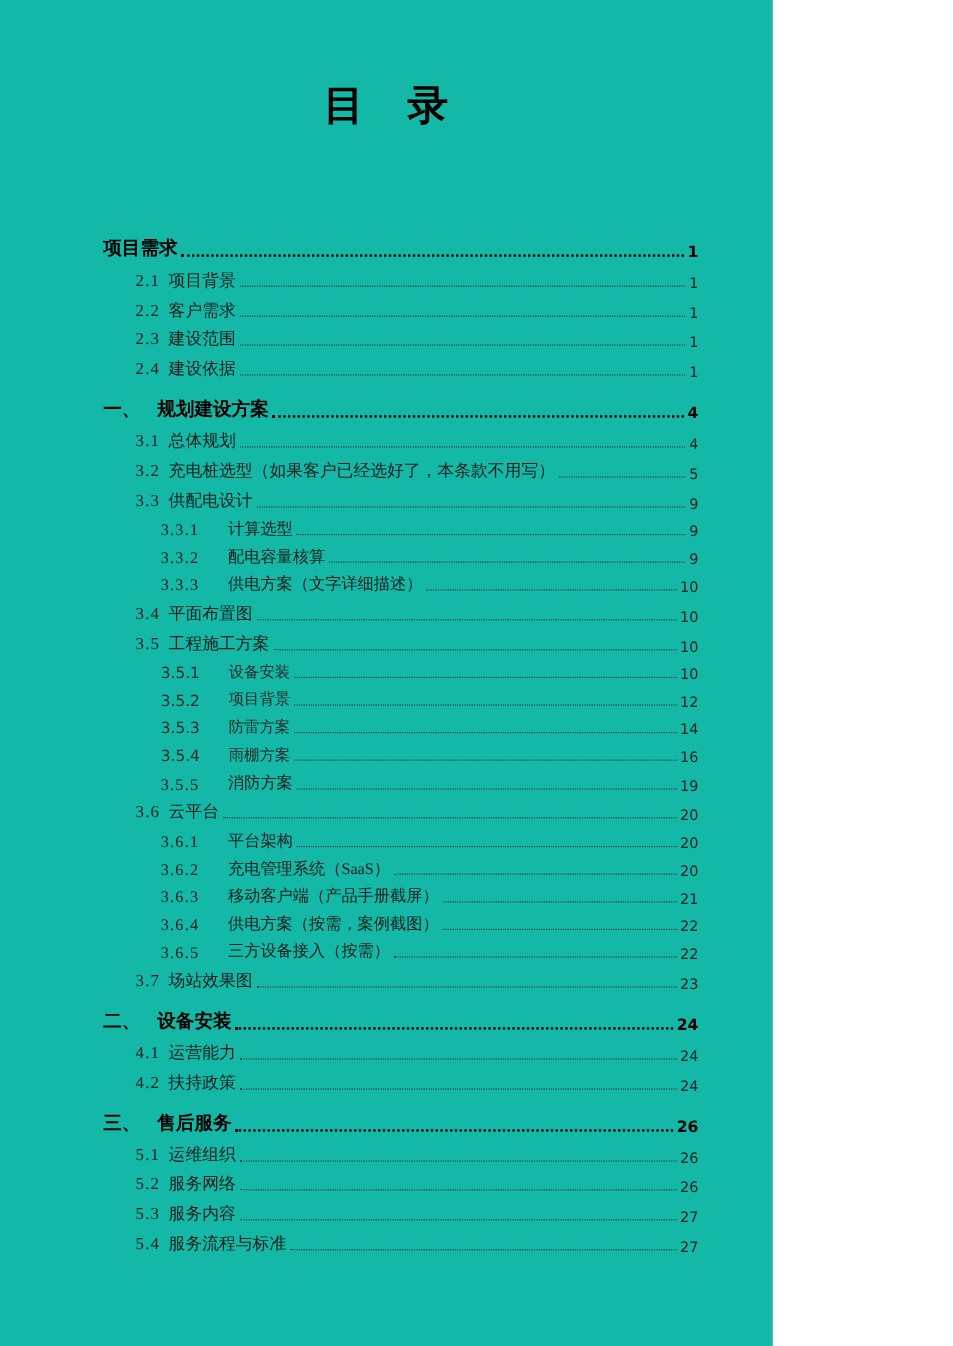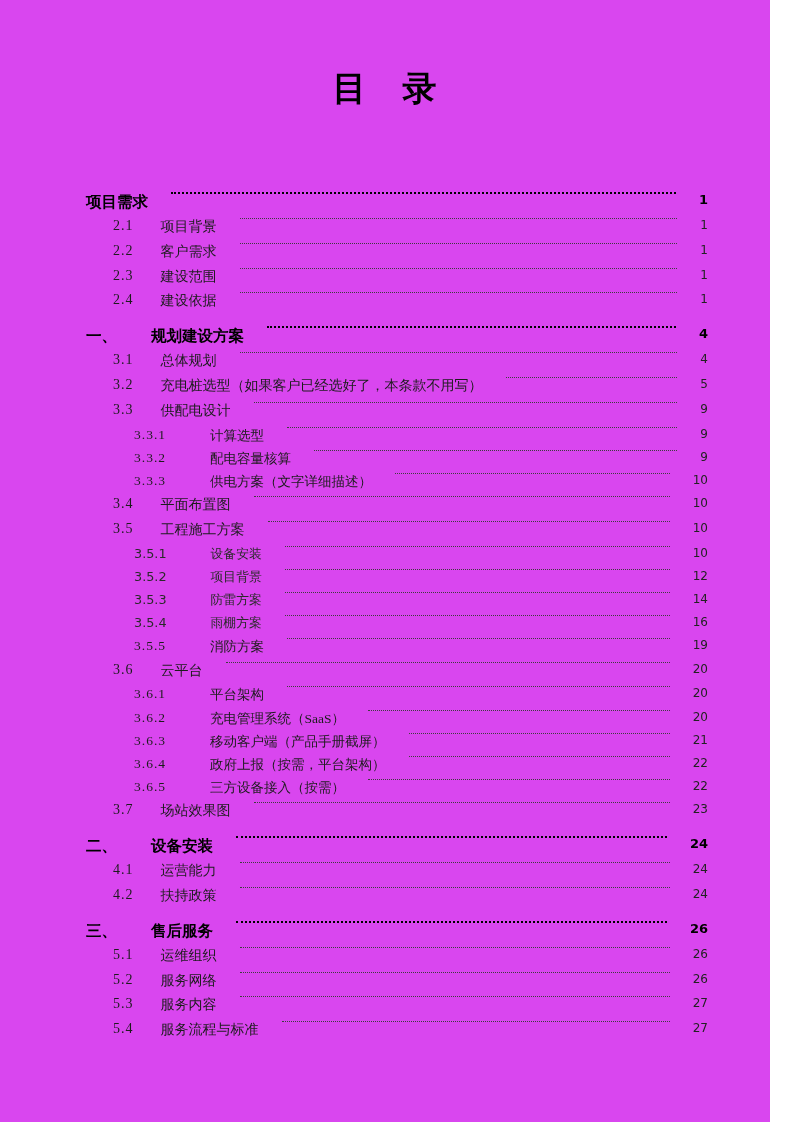--- a/index.html
+++ b/index.html
@@ -8,44 +8,43 @@
     background: #ffffff;
   }
   body {
     width: 794px;
     height: 1122px;
     overflow: hidden;
     font-family: "Liberation Serif", serif;
     color: #1c1c1c;
   }
   .doc-page {
-    width: 770px;
+    width: 644px;
     height: 1122px;
-    background: #d946ef;
+    background: #14b8a6;
     box-sizing: border-box;
   }
   .doc-title {
     margin: 0;
     padding-top: 66px;
     text-align: center;
     font-family: "DejaVu Serif", "Liberation Serif", serif;
     font-weight: bold;
     font-size: 34px;
     line-height: 44px;
     color: #000000;
     letter-spacing: 1px;
   }
   .toc {
     margin: 82px 62px 0 86px;
   }
   .toc-row {
     display: flex;
-    align-items: flex-start;
+    align-items: flex-end;
     cursor: pointer;
-    gap: 20px;
   }
   .toc-row .num,
   .toc-row .label,
   .toc-row .pagenum {
     white-space: nowrap;
   }
   .toc-row .num:empty { display: none; }
   .leader {
     flex: 1;
     min-width: 14px;
@@ -238,21 +237,21 @@
     <span class="pagenum">20</span>
   </div>
       <div class="toc-row level-3">
     <span class="num">3.6.3</span>
     <span class="label">移动客户端（产品手册截屏）</span>
     <span class="leader"></span>
     <span class="pagenum">21</span>
   </div>
       <div class="toc-row level-3">
     <span class="num">3.6.4</span>
-    <span class="label">政府上报（按需，平台架构）</span>
+    <span class="label">供电方案（按需，案例截图）</span>
     <span class="leader"></span>
     <span class="pagenum">22</span>
   </div>
       <div class="toc-row level-3">
     <span class="num">3.6.5</span>
     <span class="label">三方设备接入（按需）</span>
     <span class="leader"></span>
     <span class="pagenum">22</span>
   </div>
       <div class="toc-row level-2">

